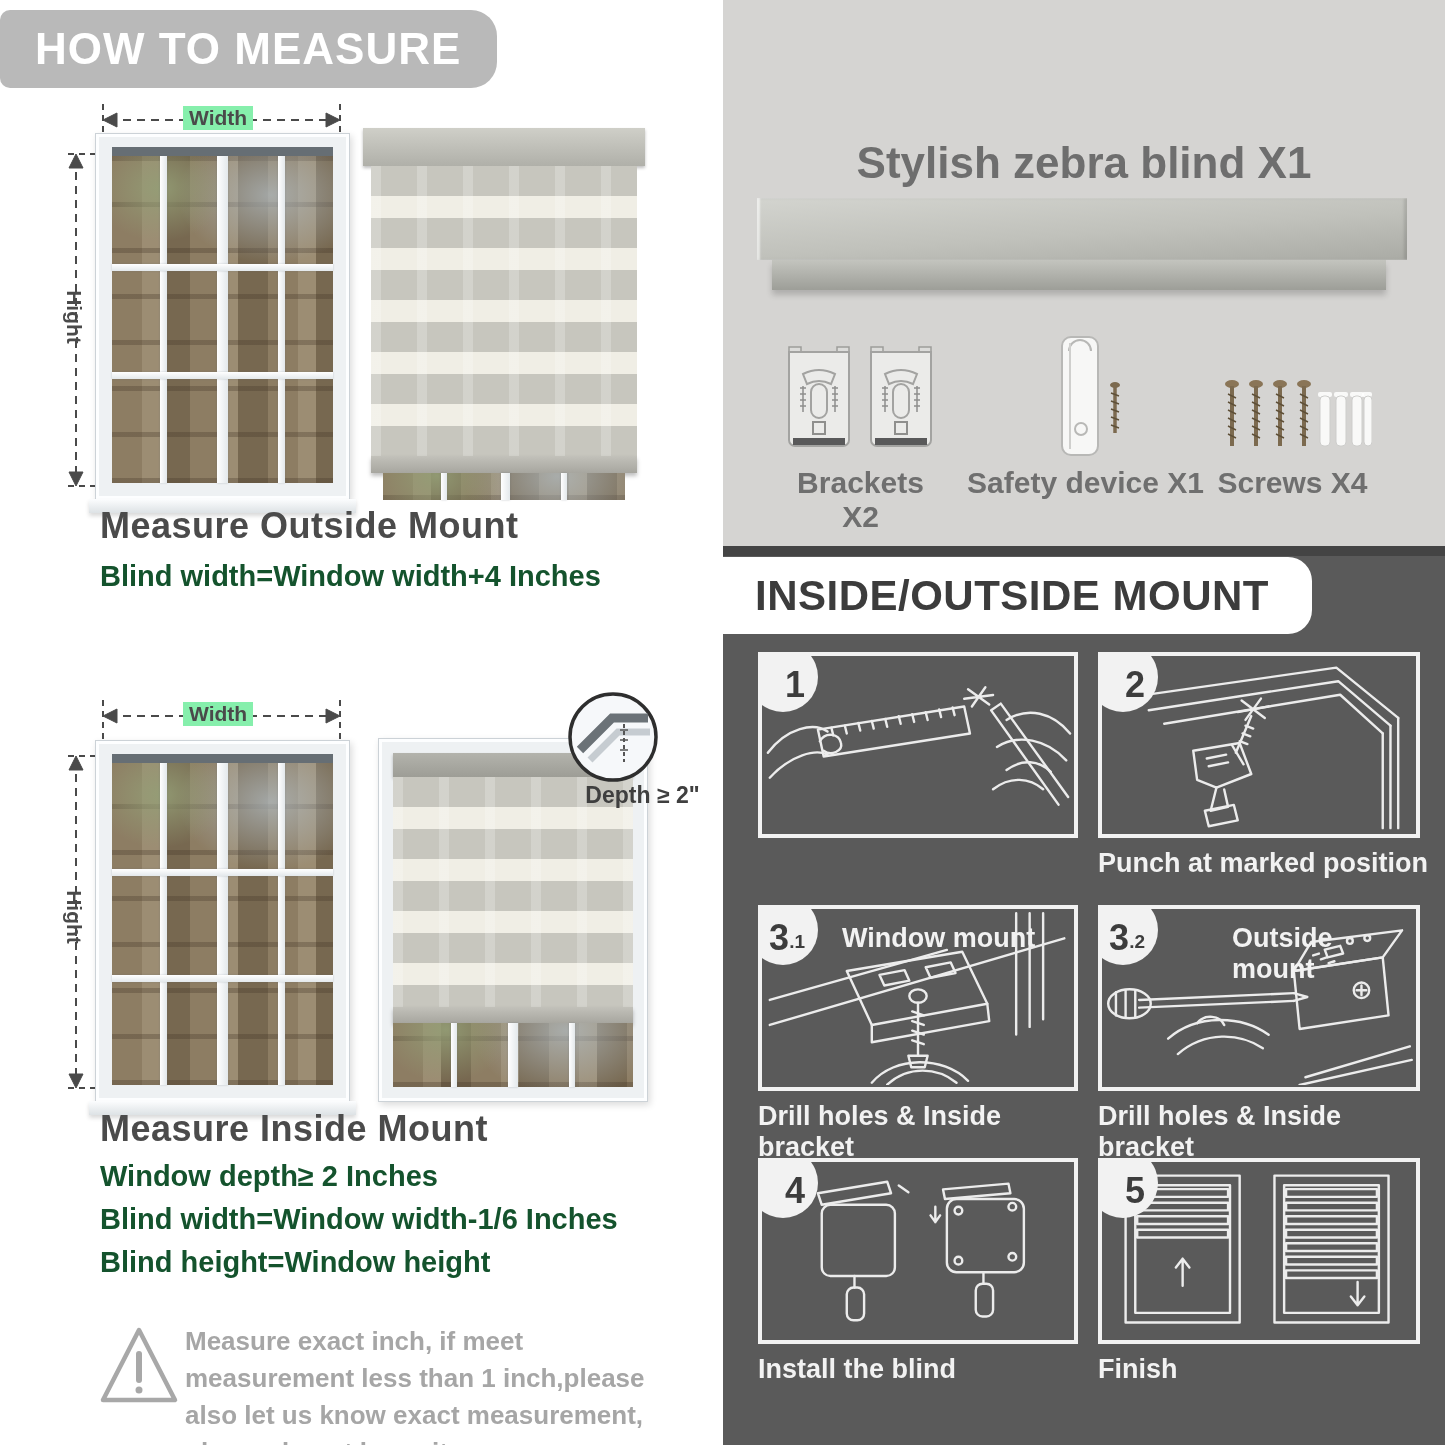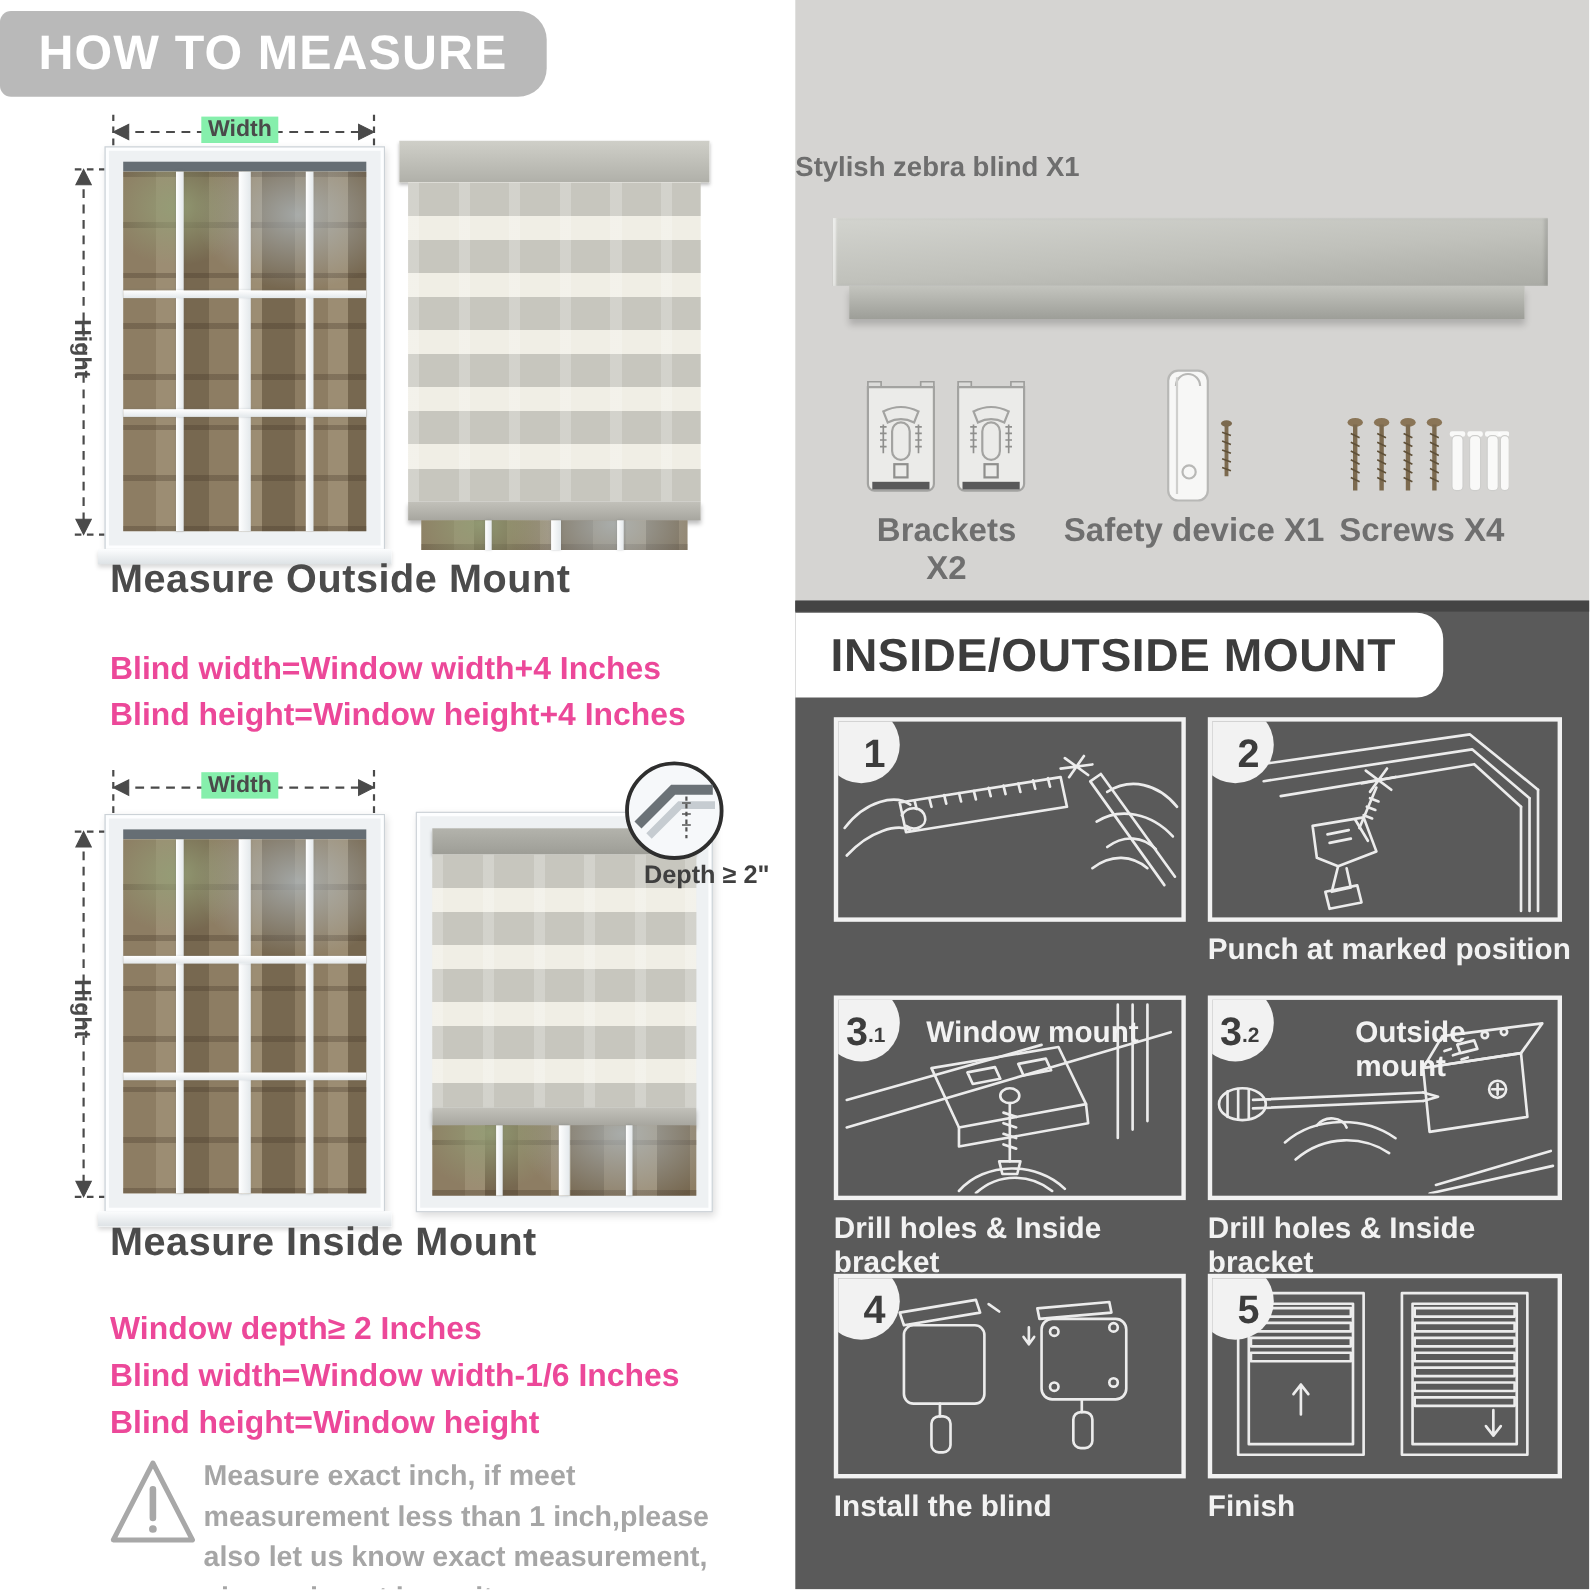--- a/index.html
+++ b/index.html
@@ -5,21 +5,21 @@
   html,body{margin:0;padding:0;background:#fff;}
   #canvas{position:relative;width:1445px;height:1445px;background:#ffffff;overflow:hidden;
           font-family:"Liberation Sans","DejaVu Sans",sans-serif;}
   .abs{position:absolute;}
 
   
   .banner-gray{left:0;top:10px;width:497px;height:78px;background:#b9b9b9;
                border-radius:10px 26px 26px 10px;display:flex;align-items:center;
                color:#fff;font-weight:bold;font-size:44px;letter-spacing:1px;padding-left:35px;box-sizing:border-box;}
   .h-measure-title{font-weight:bold;font-size:36px;color:#4b4b4b;letter-spacing:.5px;}
-  .h-measure-line{font-weight:bold;font-size:29px;color:#ec4899;margin-top:32px;}
+  .h-measure-line{font-weight:bold;font-size:29px;color:#14532d;}
 
   .win{background:#eef1f3;border:1px solid #ccd2d7;box-shadow:inset 0 0 0 3px #fdfeff,2px 3px 7px rgba(0,0,0,.14);}
   .win .glass{position:absolute;left:16px;right:16px;top:22px;bottom:16px;}
   .win .topdark{position:absolute;left:16px;right:16px;top:13px;height:9px;background:#666e74;}
   .bar{position:absolute;background:linear-gradient(90deg,#ffffff,#e3e8eb);box-shadow:0 0 2px rgba(90,100,110,.35);}
   .barh{position:absolute;background:linear-gradient(180deg,#ffffff,#e3e8eb);box-shadow:0 0 2px rgba(90,100,110,.35);}
   .sill{position:absolute;left:-7px;right:-7px;bottom:-14px;height:14px;
         background:linear-gradient(#fcfdfe,#dde2e5);box-shadow:0 3px 4px rgba(0,0,0,.15);}
   .photo{background:
      radial-gradient(95px 75px at 22% 10%, rgba(148,158,118,.9), rgba(148,158,118,0) 70%),
@@ -33,22 +33,22 @@
   .rail{background:linear-gradient(#c2c1ba,#a7a69f);box-shadow:0 3px 4px rgba(0,0,0,.25);}
   .mlabel{font-weight:bold;font-size:21px;color:#4a4a4a;background:#86efac;padding:0 6px;}
   .depth-label{font-weight:bold;font-size:23px;color:#3f3f3f;}
   .note-text{font-size:26px;line-height:37px;color:#a6a6a6;font-weight:bold;}
 
   
   .panel-light{left:723px;top:0;width:722px;height:546px;background:#d5d4d2;}
   .banner-white-top{left:723px;top:12px;width:505px;height:78px;background:#ffffff;
         border-radius:0 28px 28px 0;display:flex;align-items:center;
         color:#cbcbcb;font-weight:bold;font-size:44px;letter-spacing:1px;padding-left:37px;box-sizing:border-box;}
-  .included-title{left:723px;top:138px;width:722px;
-        color:#6e6e6e;font-weight:bold;font-size:25px;}
+  .included-title{left:723px;top:138px;width:722px;text-align:center;
+        color:#6e6e6e;font-weight:bold;font-size:44px;}
   .headrail-top{left:757px;top:198px;width:650px;height:62px;
         background:linear-gradient(176deg,#d3d4cf 0%,#c0c1bb 55%,#aaaba5 100%);
         box-shadow:inset 3px 0 2px rgba(255,255,255,.6), inset -3px 0 3px rgba(0,0,0,.12);}
   .headrail-bot{left:772px;top:260px;width:614px;height:30px;
         background:linear-gradient(#c3c4be 0%,#9d9e98 100%);box-shadow:0 5px 6px rgba(0,0,0,.18);}
   .item-label{font-weight:bold;font-size:30px;color:#6f6f6f;text-align:center;}
 
   .panel-dark{left:723px;top:546px;width:722px;height:899px;background:#5a5a5a;border-top:10px solid #444444;box-sizing:border-box;}
   .banner-white-mid{left:723px;top:557px;width:589px;height:77px;background:#ffffff;
         border-radius:0 24px 24px 0;display:flex;align-items:center;
@@ -110,21 +110,20 @@
     <div class="abs photo" style="left:20px;top:345px;width:242px;height:27px;"></div>
     <div class="abs" style="left:20px;top:345px;width:242px;height:27px;">
       <div class="bar" style="left:58px;top:0;bottom:0;width:6px;"></div>
       <div class="bar" style="left:118px;top:0;bottom:0;width:9px;"></div>
       <div class="bar" style="left:178px;top:0;bottom:0;width:6px;"></div>
     </div>
   </div>
 
   <div class="abs h-measure-title" style="left:100px;top:505px;">Measure Outside Mount</div>
   <div class="abs h-measure-line" style="left:100px;top:560px;">Blind width=Window width+4 Inches</div>
-  <div class="abs h-measure-line" style="left:100px;top:602px;">Blind height=Window height+4 Inches</div>
 
   <svg class="abs meas" style="left:95px;top:700px;" width="253" height="40" viewBox="0 0 253 40">
     <line x1="8" y1="0" x2="8" y2="40" stroke-dasharray="6 5" stroke-width="2"></line>
     <line x1="245" y1="0" x2="245" y2="40" stroke-dasharray="6 5" stroke-width="2"></line>
     <line x1="14" y1="16" x2="239" y2="16" stroke-dasharray="8 6" stroke-width="2"></line>
     <path d="M8,16 L22,9 L22,23 Z" fill="#4a4a4a"></path>
     <path d="M245,16 L231,9 L231,23 Z" fill="#4a4a4a"></path>
   </svg>
   <div class="abs mlabel" style="left:183px;top:702px;">Width</div>
 

